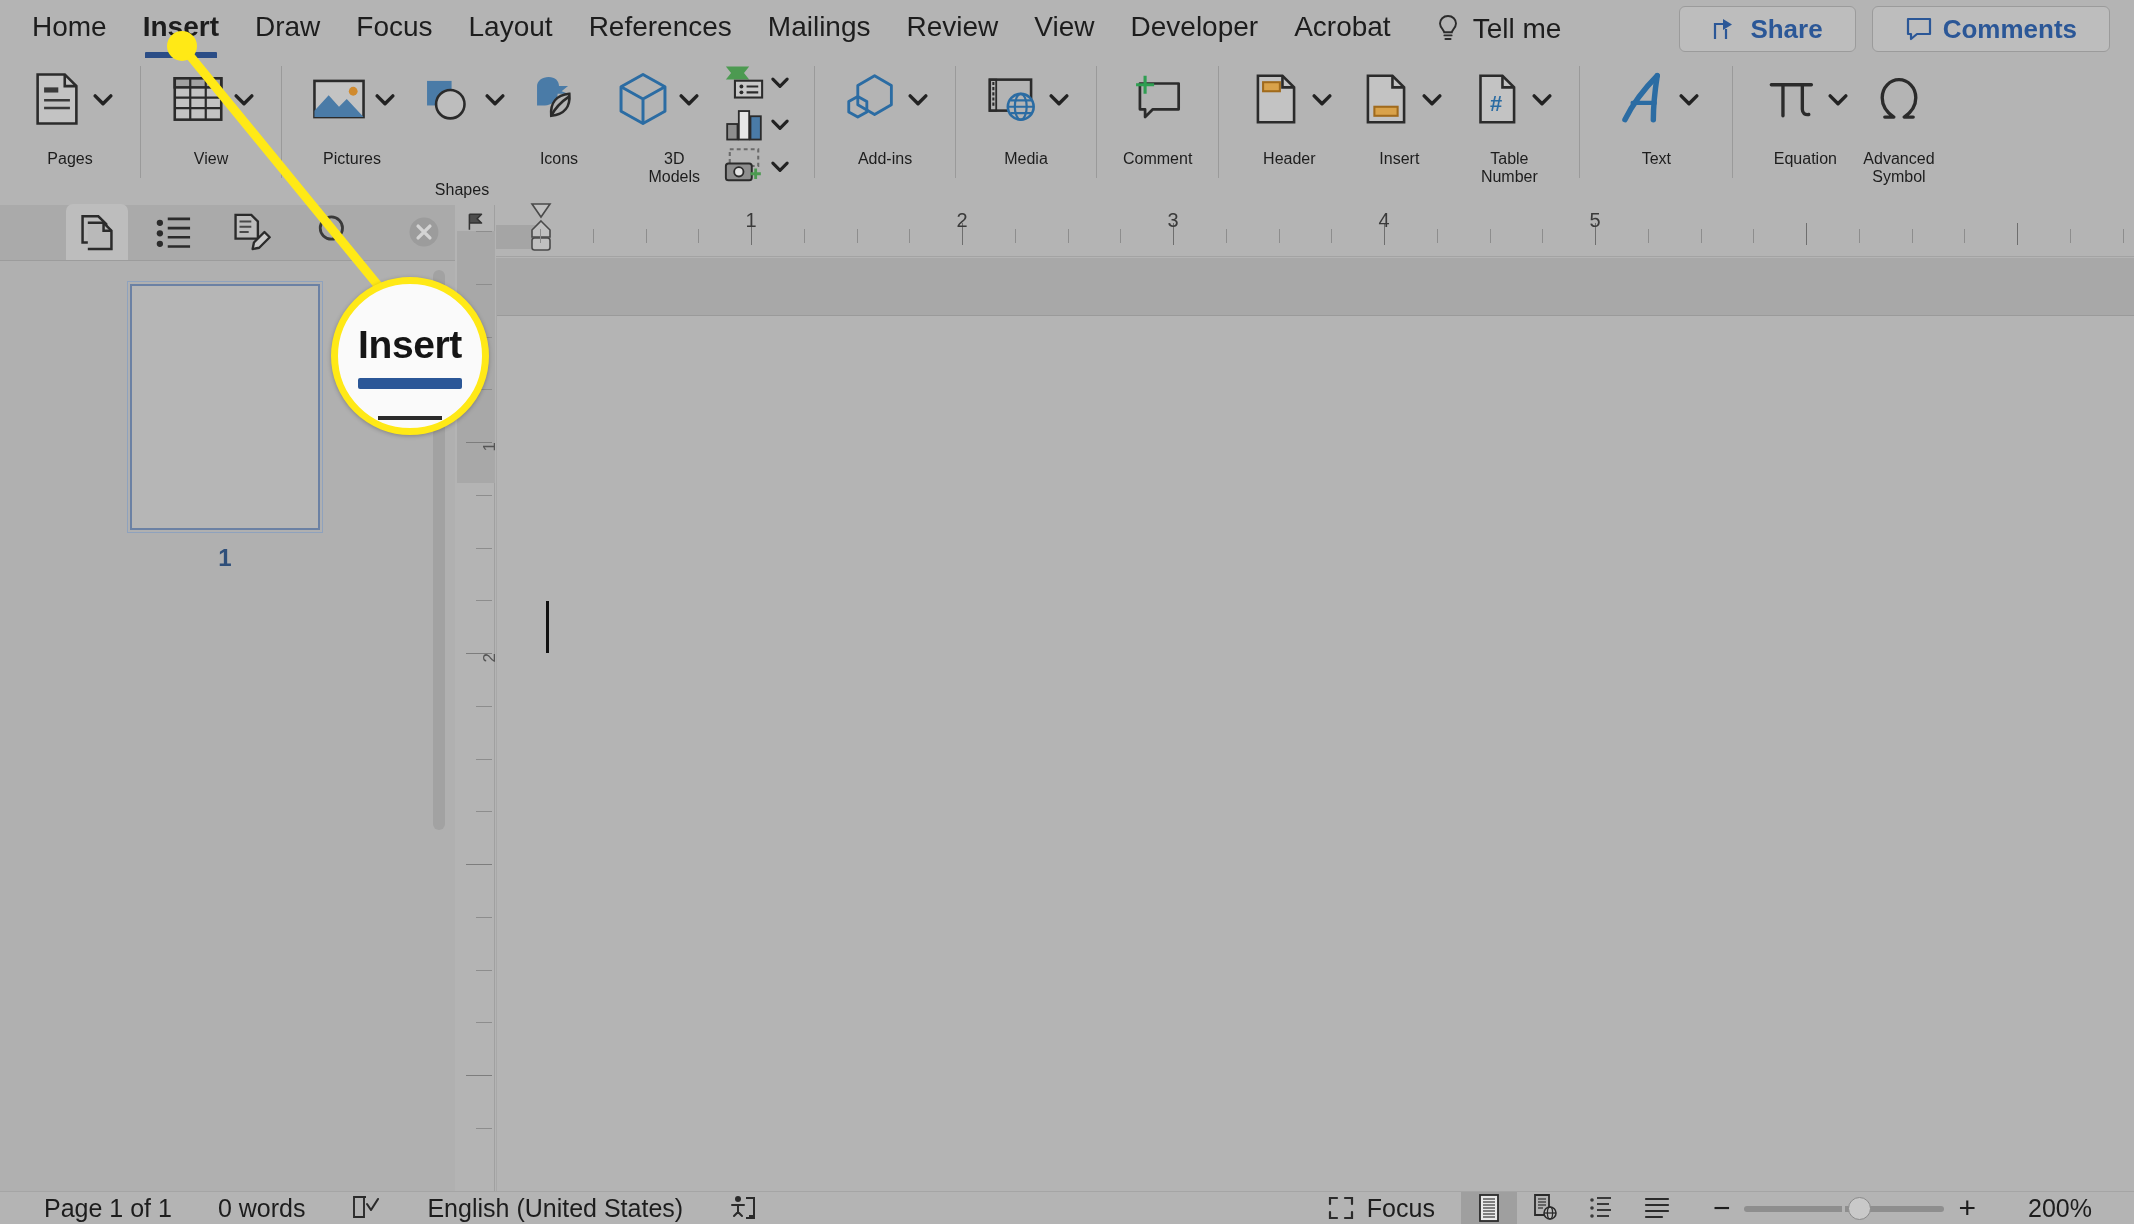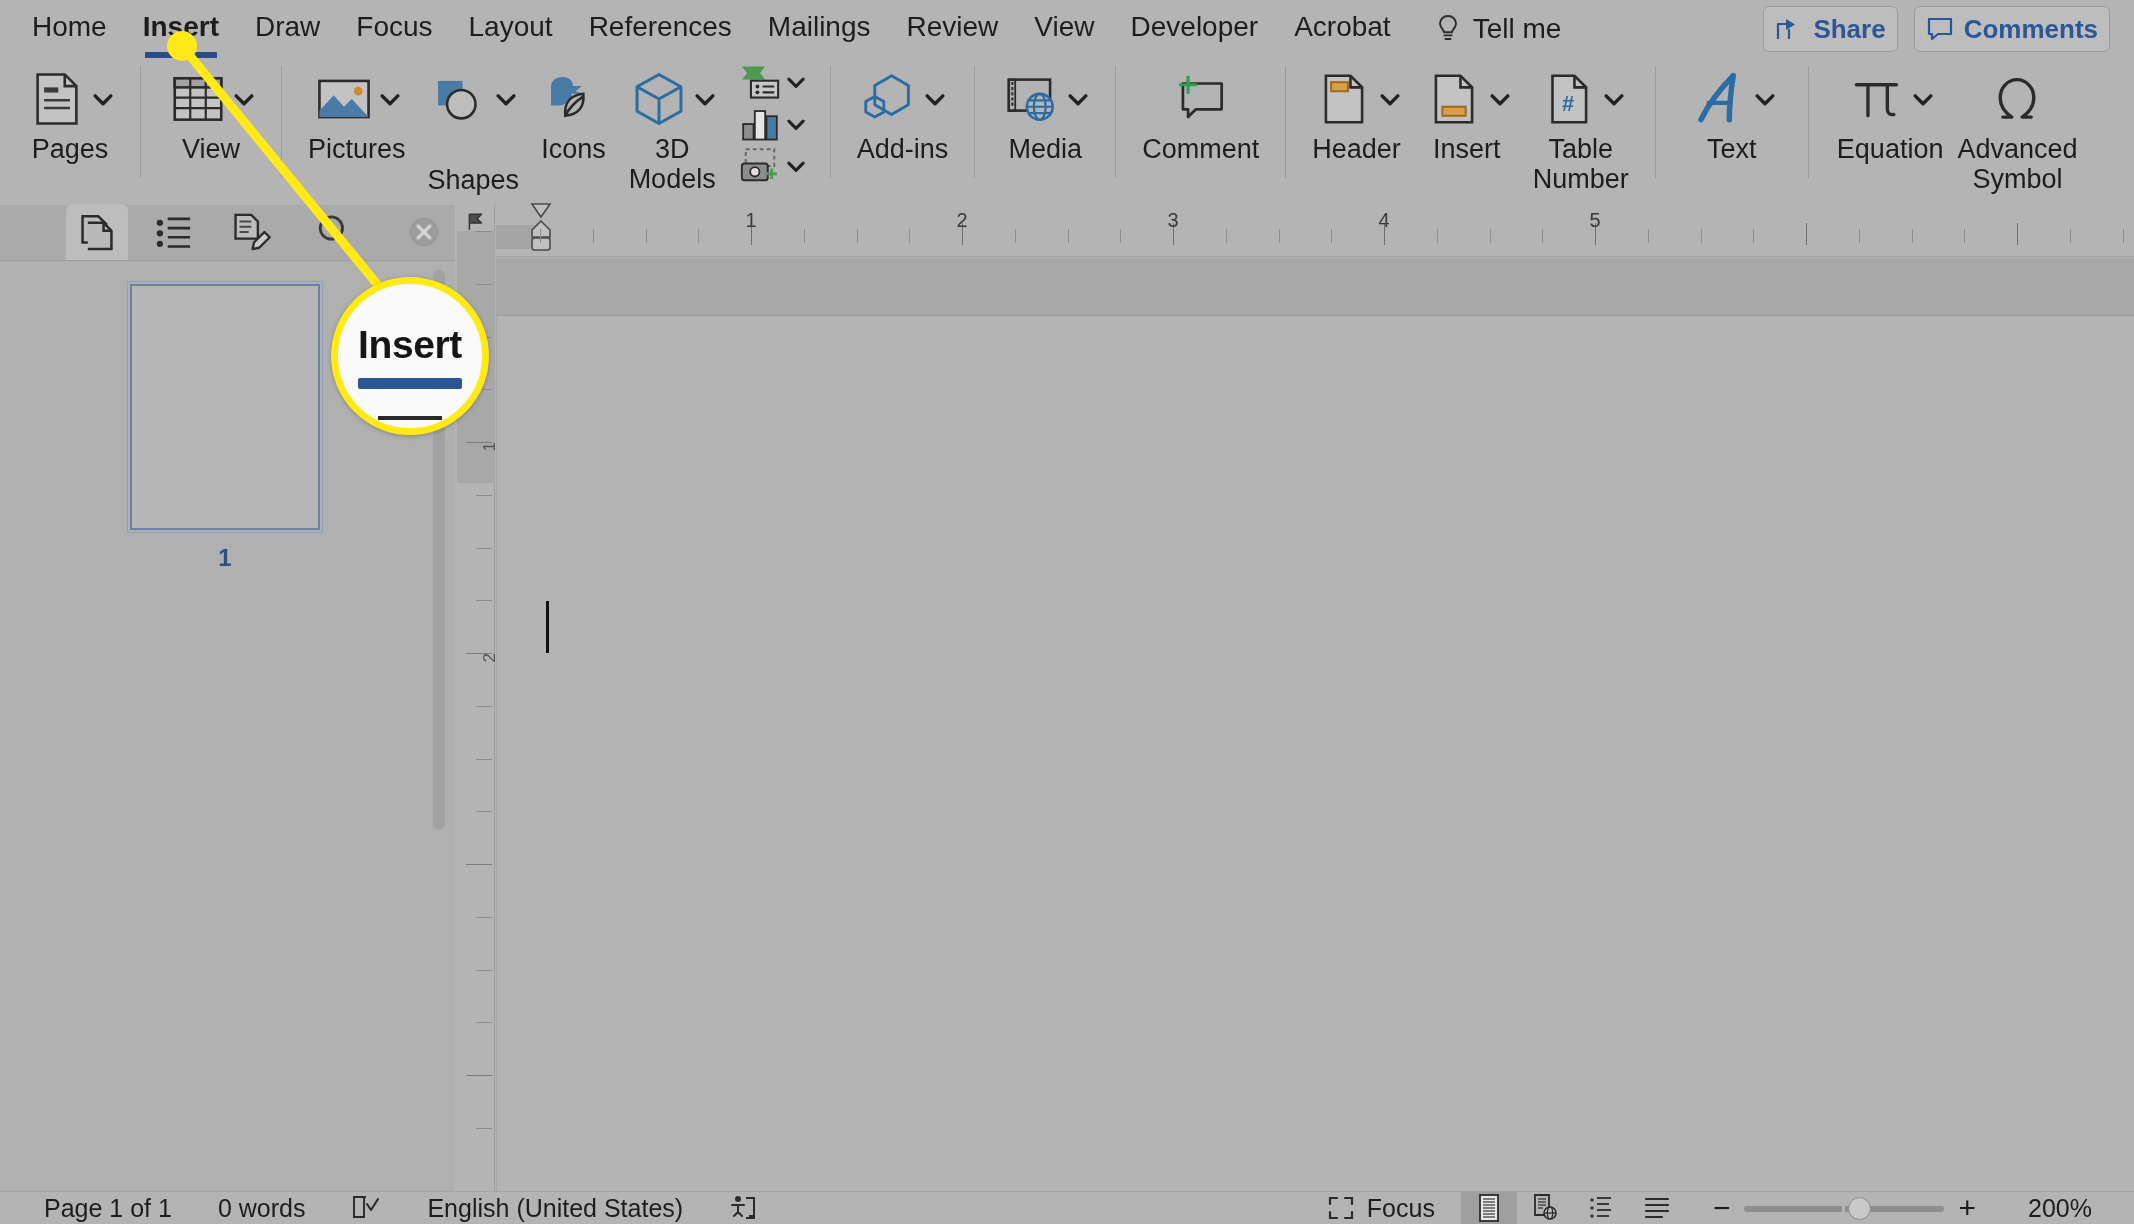--- a/index.html
+++ b/index.html
@@ -35,21 +35,21 @@
     position: absolute;
     left: 2px; right: 2px; bottom: -12px;
     height: 7px; background: #2b4d86; border-radius: 1px;
   }
   .tellme {
     display: flex; align-items: center; gap: 12px;
     font-size: 28px; color: #1d1d1d; white-space: nowrap;
   }
   .btn-pill {
     display: flex; align-items: center; gap: 10px;
-    height: 46px; padding: 0 11px;
+    height: 46px; padding: 0 32px;
     border: 1px solid #9b9b9b; border-radius: 6px;
     background: #bdbdbd;
     font-size: 26px; font-weight: bold; color: #2b5797;
     white-space: nowrap;
   }
 
   
   .ribbon {
     position: absolute; left: 0; top: 58px;
     width: 2134px; height: 147px;
@@ -62,22 +62,22 @@
     background: #9a9a9a; flex: none;
   }
   .ritem {
     display: flex; flex-direction: column; align-items: center;
     padding-top: 10px;
     cursor: default;
   }
   .ritem-top { display: flex; align-items: center; gap: 4px; }
   .ricon { width: 62px; height: 62px; display: block; }
   .rlabel {
-    font-size: 27px; color: #1d1d1d; text-align: center;
-    line-height: 1.12; margin-top: 4px; white-space: pre-line;
+    font-size: 16px; color: #1d1d1d; text-align: center;
+    line-height: 1.12; margin-top: 20px; white-space: pre-line;
   }
   .chev { width: 22px; height: 62px; display: block; flex: none; }
   .stackcol {
     display: flex; flex-direction: column; justify-content: flex-start;
     padding-top: 4px; gap: 2px;
   }
   .stackrow { display: flex; align-items: center; gap: 4px; }
   .sicon { width: 44px; height: 40px; display: block; }
   .chev-s { width: 20px; height: 40px; display: block; }
 

